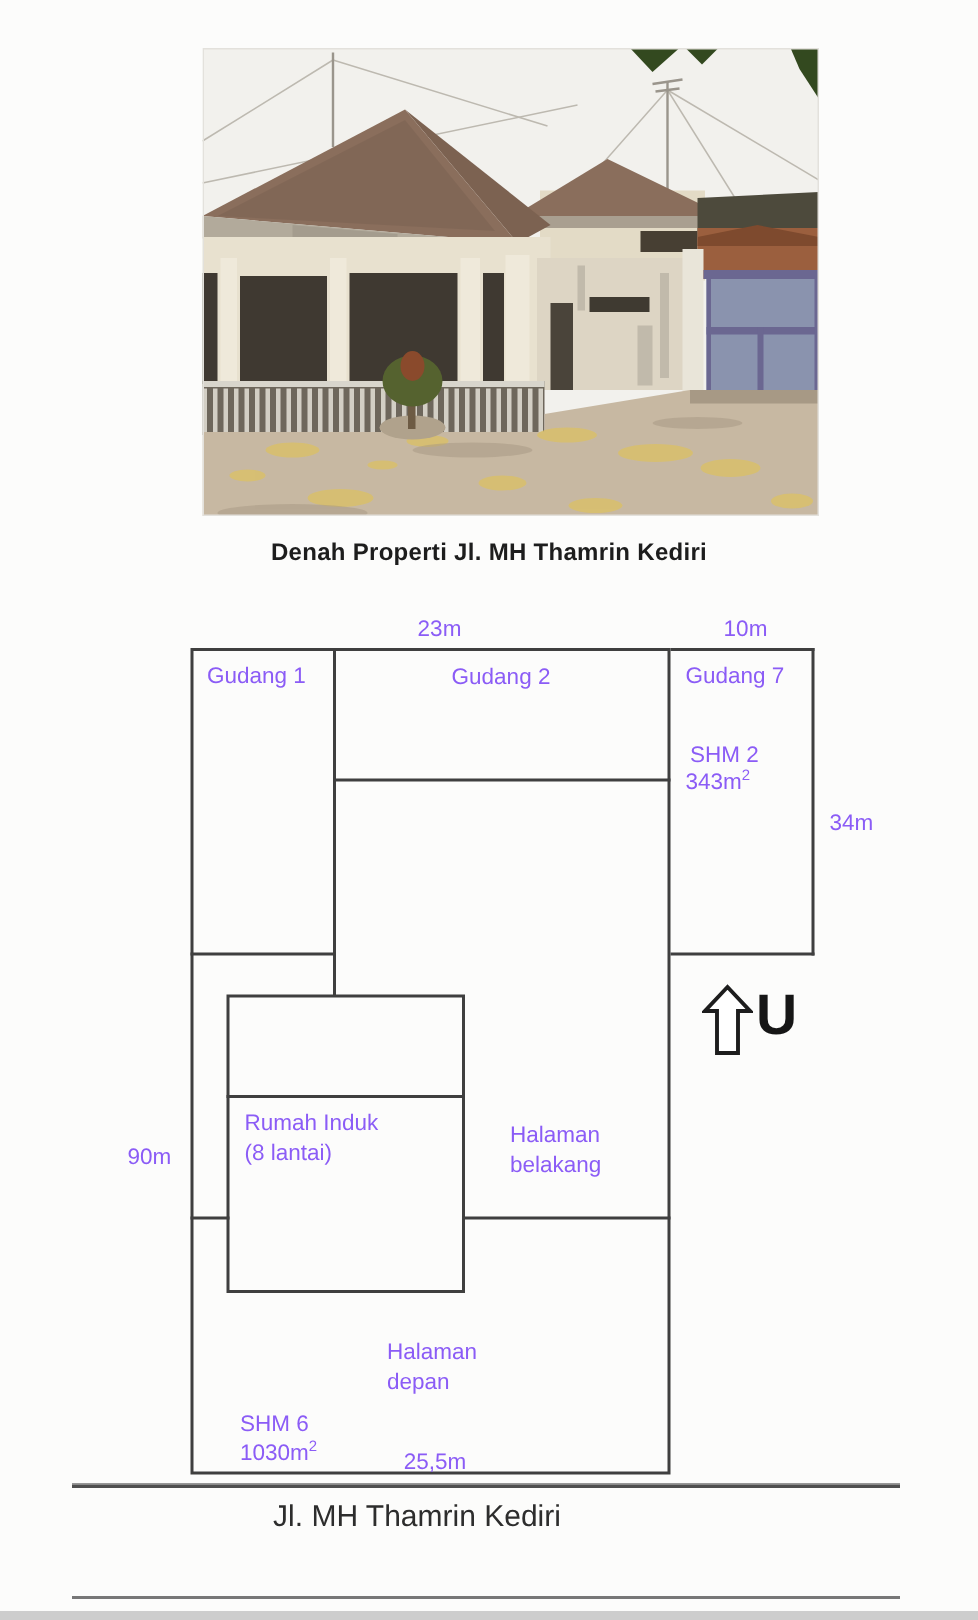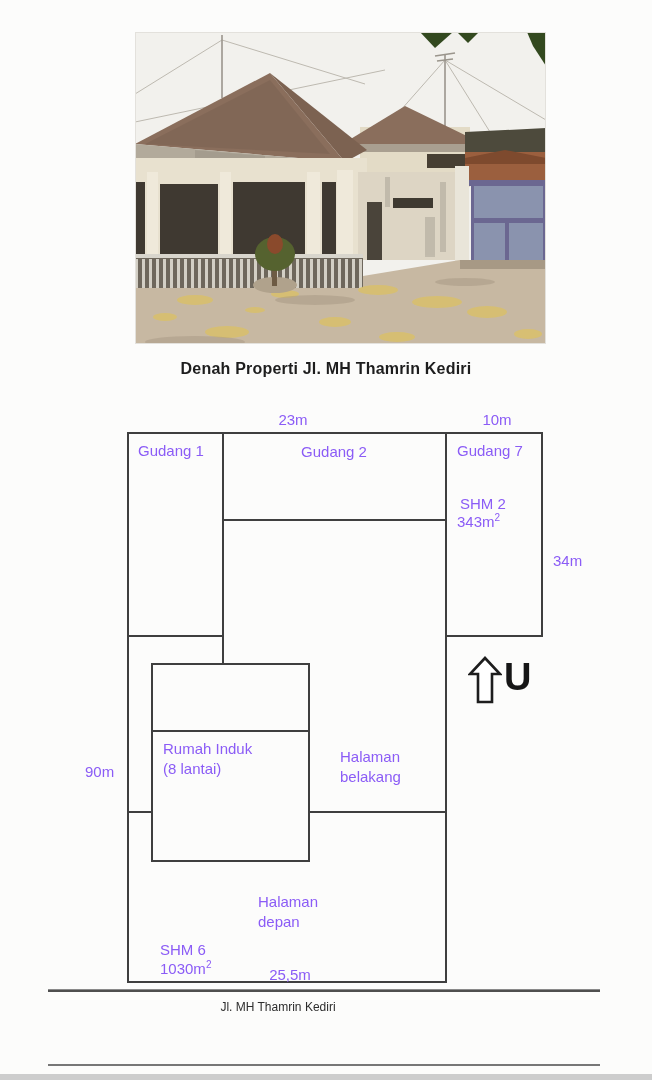--- a/index.html
+++ b/index.html
@@ -25,21 +25,21 @@
   #road-line{position:absolute;left:48px;top:989px;width:552px;height:3px;
     background:#4f4f4f;border-top:1px solid #8a8a8a;box-sizing:border-box;}
   #footer-line{position:absolute;left:48px;top:1064px;width:552px;height:2px;background:#777;}
   #bottom-strip{position:absolute;left:0;top:1074px;width:652px;height:6px;background:#cdcdcd;}
   #north{position:absolute;left:468px;top:656px;width:70px;height:48px;}
   #north-u{
     position:absolute;left:36px;top:2px;font-size:38px;font-weight:800;color:#161616;
     font-family:"Liberation Sans",sans-serif;line-height:1;
   }
   #street-label{position:absolute;left:128px;top:1000px;width:300px;text-align:center;
-    font-size:12px;color:#2d2d2d;}
+    font-size:20px;color:#2d2d2d;}
 </style>
 </head>
 <body>
 
 <div id="canvas">
 
   <svg class="abs" style="left:135px;top:32px" width="411" height="312" viewBox="0 0 411 312">
 
     <rect x="0" y="0" width="411" height="312" fill="#f2f1ed"></rect>
 
@@ -155,21 +155,21 @@
   <div class="vline" style="left:222px;top:432px;height:232px;"></div>
   <div class="hline" style="left:222px;top:519px;width:225px;"></div>
   <div class="hline" style="left:127px;top:635px;width:97px;"></div>
   <div class="box" style="left:151px;top:663px;width:159px;height:199px;"></div>
   <div class="hline" style="left:151px;top:730px;width:159px;"></div>
   <div class="hline" style="left:127px;top:811px;width:26px;"></div>
   <div class="hline" style="left:308px;top:811px;width:139px;"></div>
 
   <div class="lbl ctr" style="left:243px;top:410px;width:100px;">23m</div>
   <div class="lbl ctr" style="left:447px;top:410px;width:100px;">10m</div>
-  <div class="lbl" style="left:553px;top:551px;">34m</div>
+  <div class="lbl" style="left:553px;top:539px;">34m</div>
   <div class="lbl" style="left:85px;top:762px;">90m</div>
   <div class="lbl ctr" style="left:240px;top:965px;width:100px;">25,5m</div>
 
   <div class="lbl" style="left:138px;top:441px;">Gudang 1</div>
   <div class="lbl ctr" style="left:284px;top:442px;width:100px;">Gudang 2</div>
   <div class="lbl" style="left:457px;top:441px;">Gudang 7</div>
 
   <div class="lbl" style="left:432px;top:494px;margin-left:28px;">SHM 2</div>
   <div class="lbl" style="left:457px;top:512px;">
     <span>343m</span><sup class="sq">2</sup>

